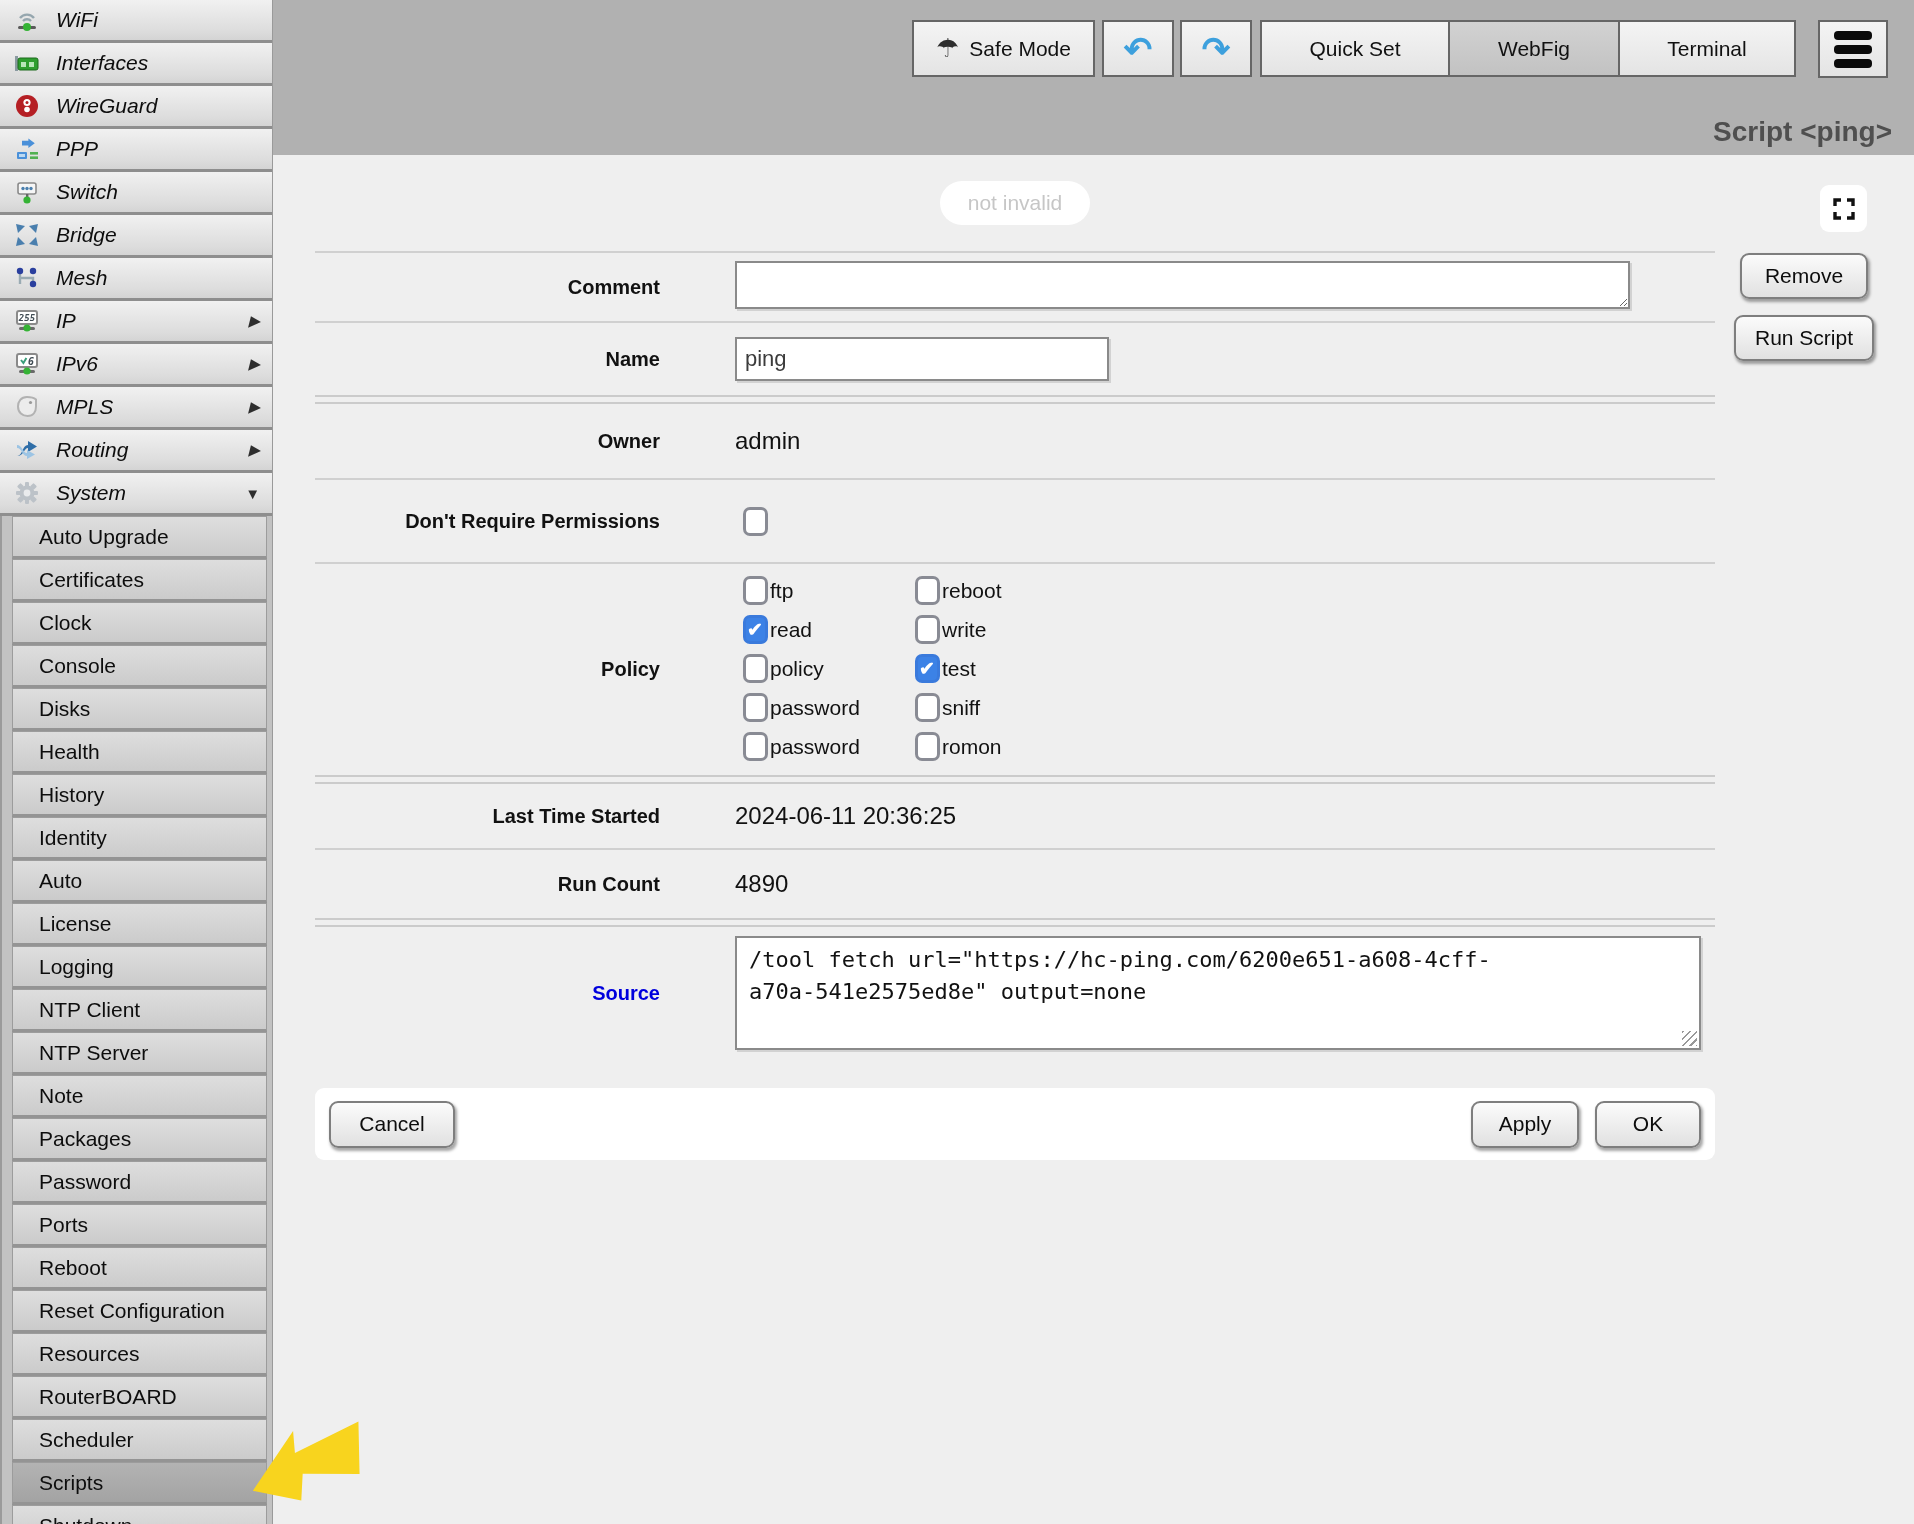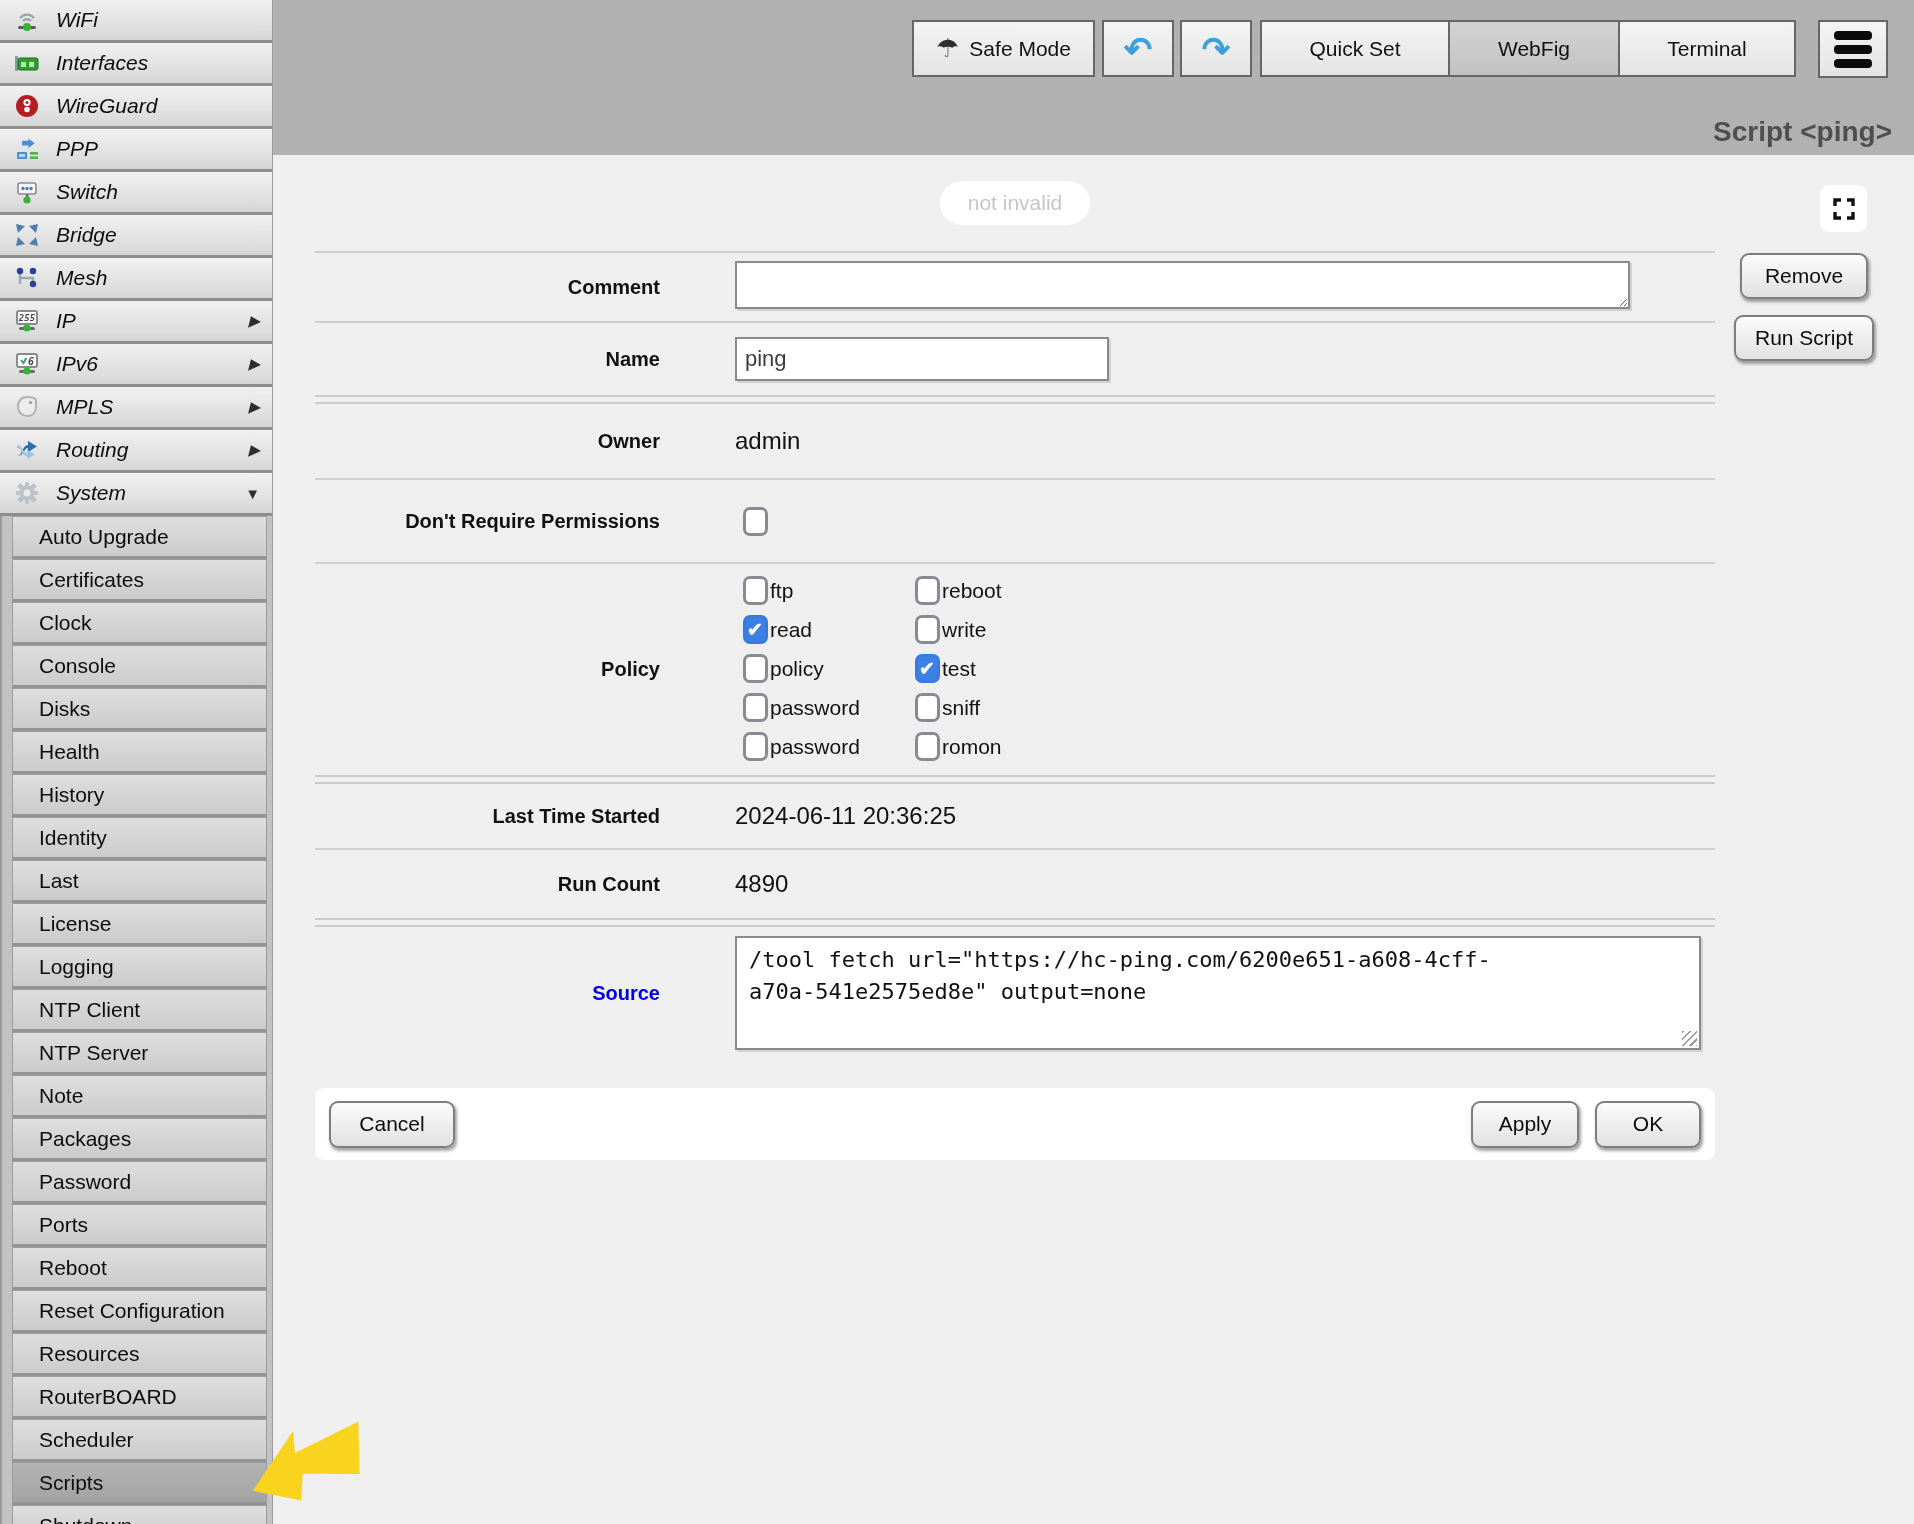--- a/index.html
+++ b/index.html
@@ -263,21 +263,21 @@
     <div class="sub-item">
         <span>Health</span>
       </div>
     <div class="sub-item">
         <span>History</span>
       </div>
     <div class="sub-item">
         <span>Identity</span>
       </div>
     <div class="sub-item">
-        <span>Last</span>
+        <span>Auto</span>
       </div>
     <div class="sub-item">
         <span>License</span>
       </div>
     <div class="sub-item">
         <span>Logging</span>
       </div>
     <div class="sub-item">
         <span>NTP Client</span>
       </div>

